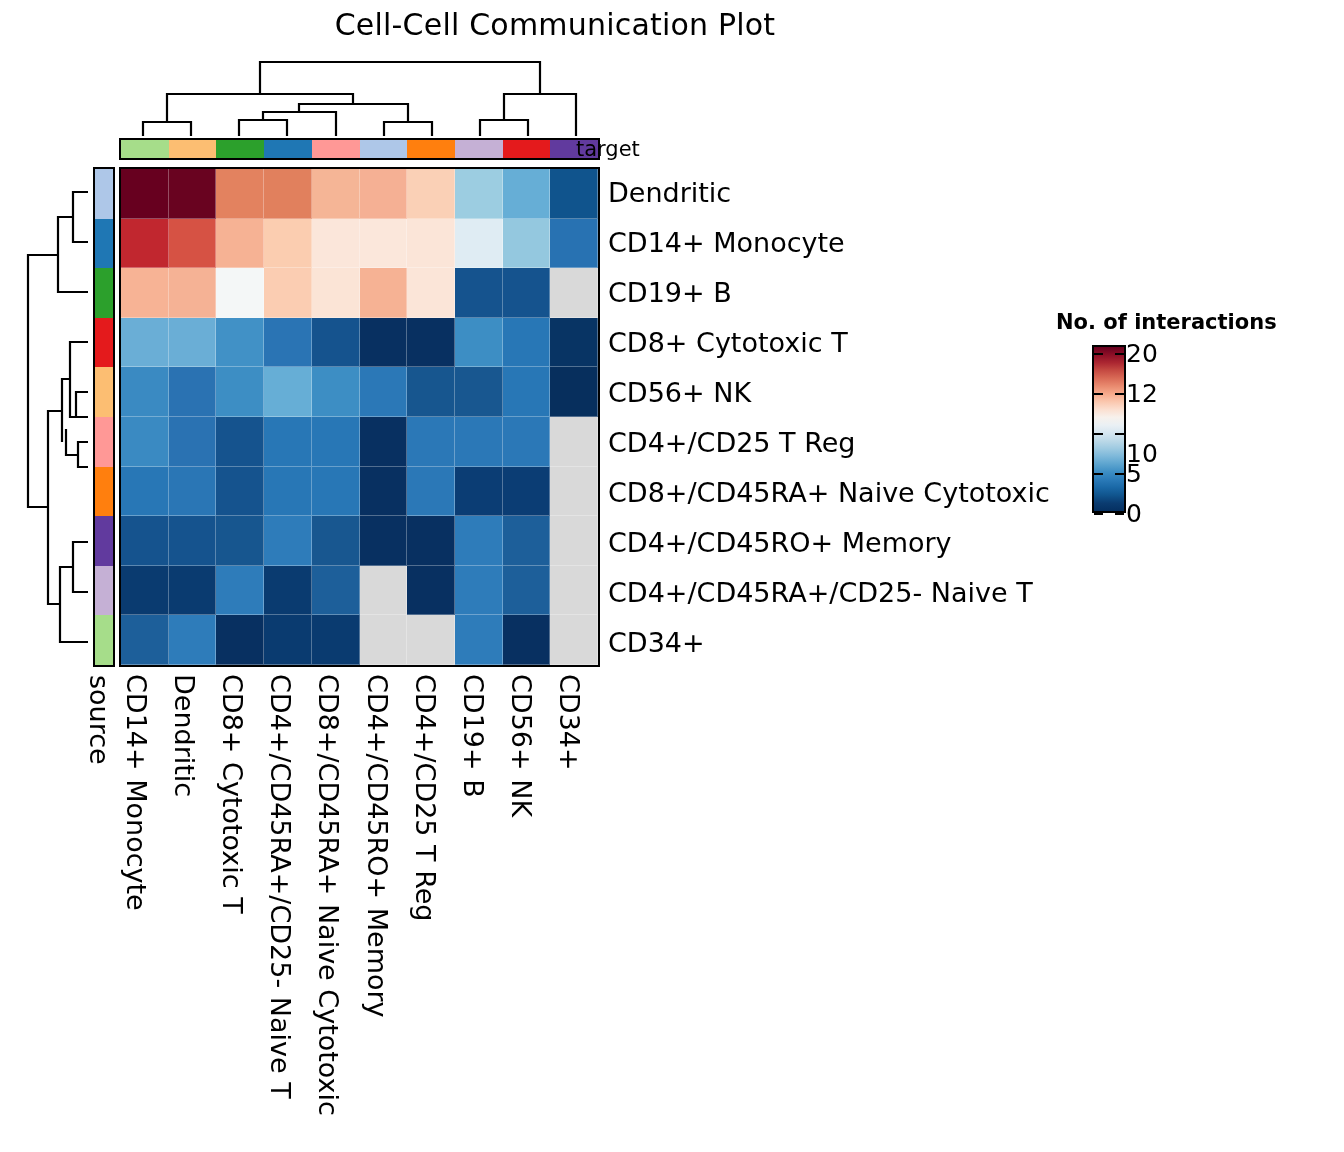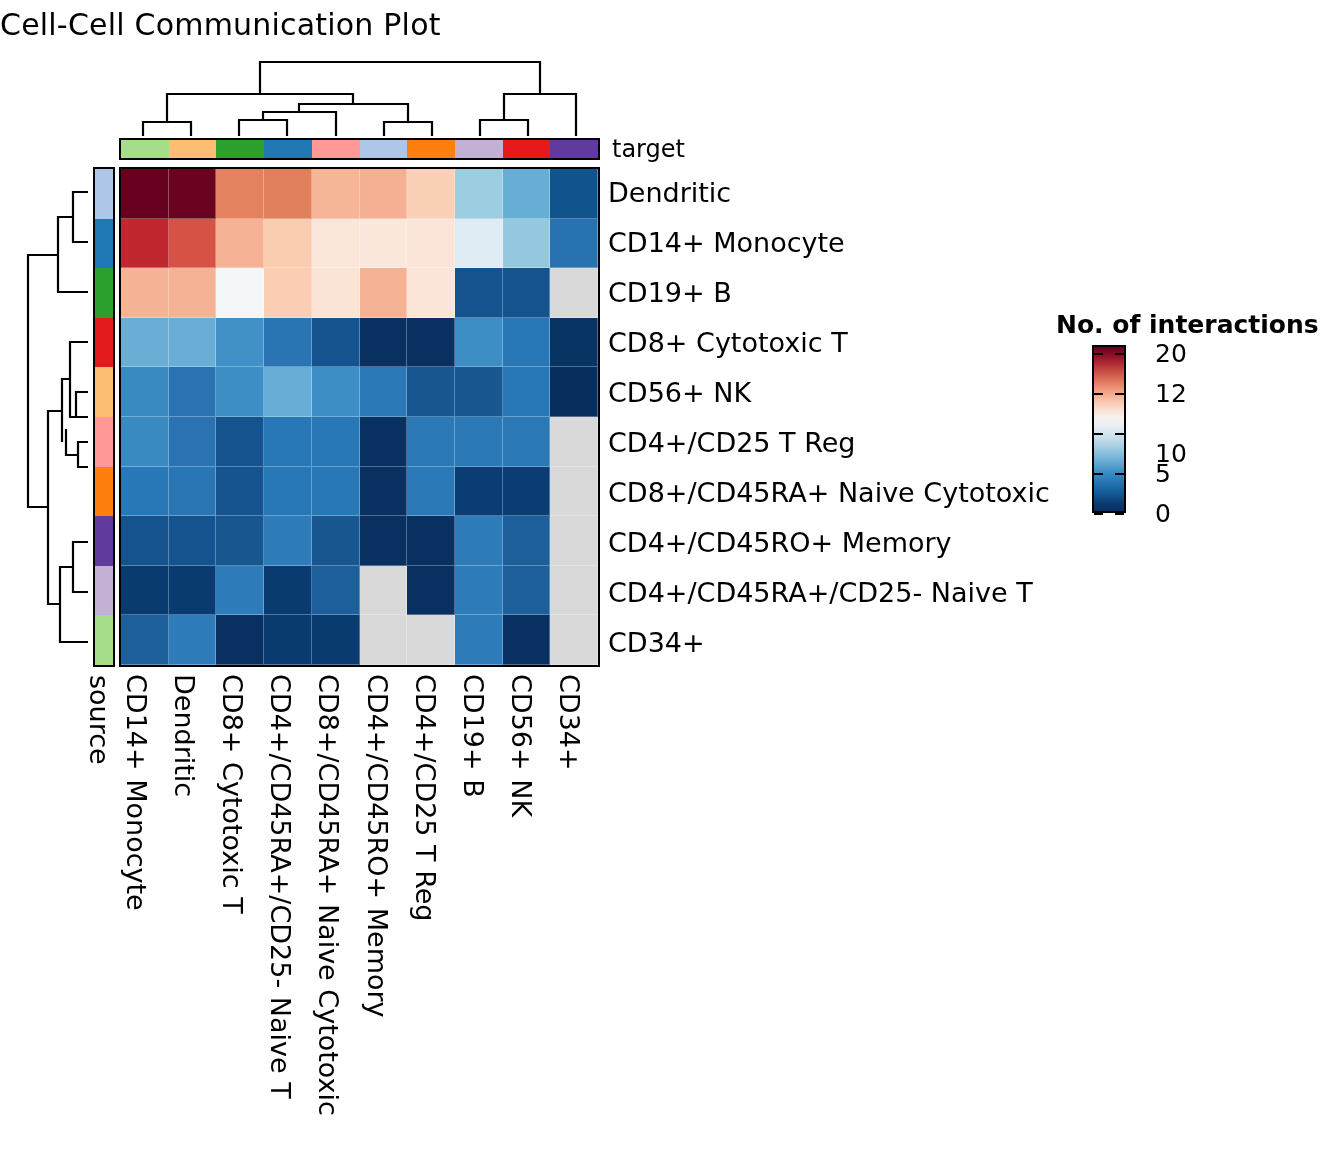--- a/index.html
+++ b/index.html
@@ -9,21 +9,21 @@
     font-family:"DejaVu Sans", sans-serif;
     position:relative;
     overflow:hidden;
     color:#000;
   }
   #stage{position:absolute;left:0;top:0;width:1344px;height:1152px;}
 
   
   #title{
     position:absolute;left:0;top:7px;width:1110px;
-    text-align:left;
+    text-align:center;
     font-size:30px;
     letter-spacing:0.2px;
     color:#000;
   }
 
   
   #col-dendro{position:absolute;left:119px;top:52px;width:481px;height:84px;}
   #row-dendro{position:absolute;left:18px;top:167px;width:70px;height:500px;}
   .dendro svg{display:block;}
 
@@ -36,22 +36,22 @@
   #target-strip .cell{flex:1 1 0;height:100%;}
 
   #source-strip{
     position:absolute;left:93px;top:167px;width:22px;height:500px;
     display:flex;flex-direction:column;box-sizing:border-box;
     border:2px solid #000;
   }
   #source-strip .cell{flex:1 1 0;width:100%;}
 
   #target-label{
-    position:absolute;left:612px;top:137px;
-    font-size:24px;line-height:24px;
+    position:absolute;left:576px;top:137px;
+    font-size:21px;line-height:24px;
   }
   #source-label-wrap{
     position:absolute;left:89px;top:675px;width:30px;height:140px;
   }
   #source-label-wrap .rot{
     position:absolute;left:26px;top:0;
     transform:rotate(90deg);
     transform-origin:left top;
     font-size:27px;white-space:nowrap;
   }
@@ -96,27 +96,26 @@
   }
 
   
   #cbar-wrap{position:absolute;left:1092px;top:345px;width:34px;height:168px;}
   #cbar{
     position:absolute;left:0;top:0;width:34px;height:168px;
     box-sizing:border-box;border:2px solid #000;
   }
   #cbar-title{
     position:absolute;left:1056px;top:310px;
-    font-size:25px;font-weight:bold;white-space:nowrap;text-align:right;
+    font-size:21px;font-weight:bold;white-space:nowrap;text-align:right;
   }
   .cb-tick{
     position:absolute;left:1126px;
     font-size:25px;line-height:25px;
     transform:translateY(-50%);
-    padding-left:29px;
   }
   .cb-tickmark{
     position:absolute;width:9px;height:2px;background:#000;
   }
   .cb-tickmark.right{right:2px;}
   .cb-tickmark.left{left:2px;}
 </style>
 </head>
 <body>
 

